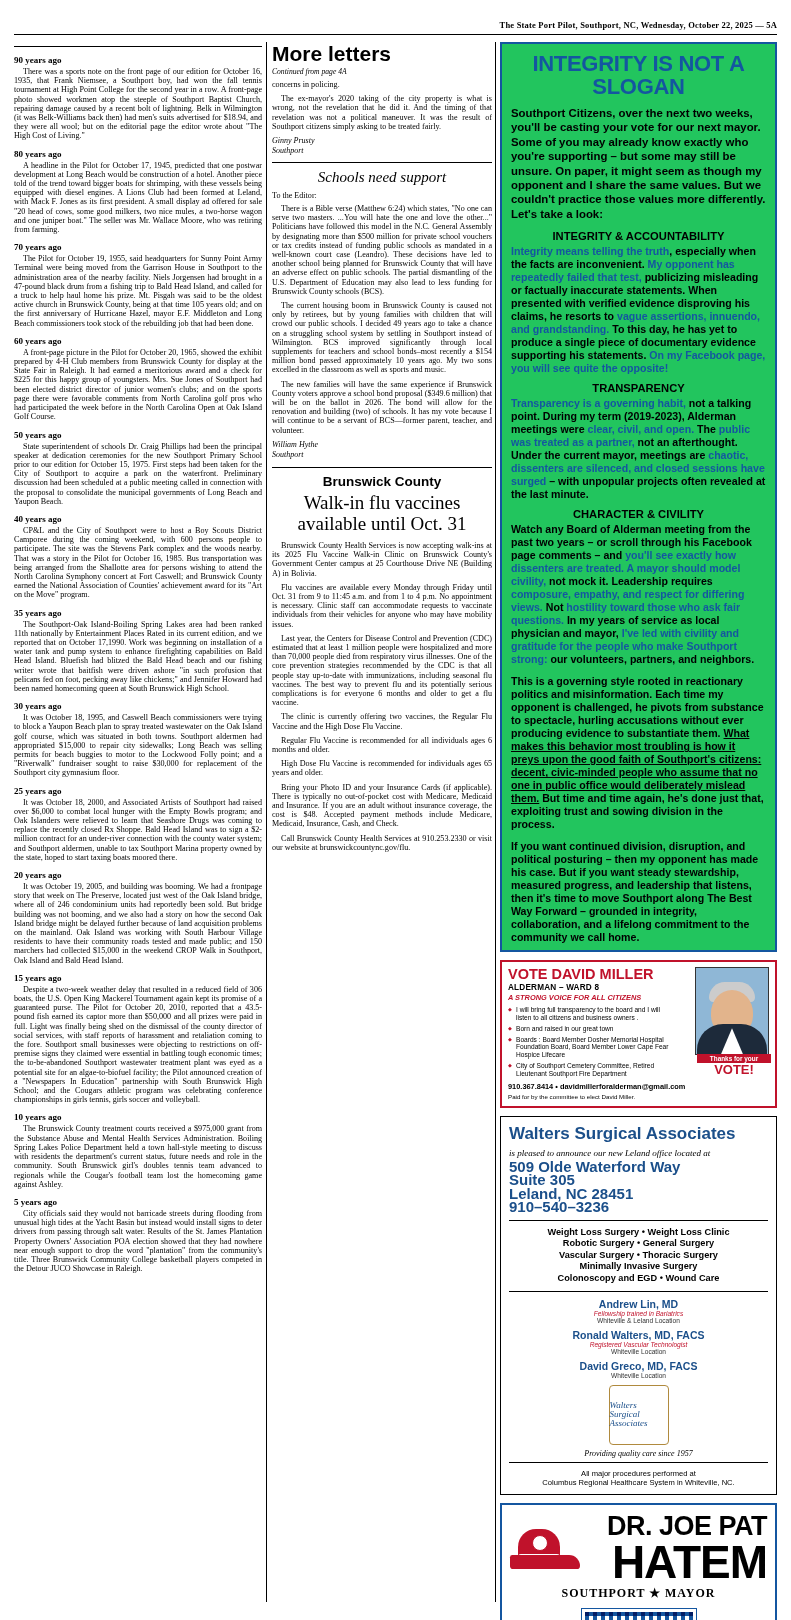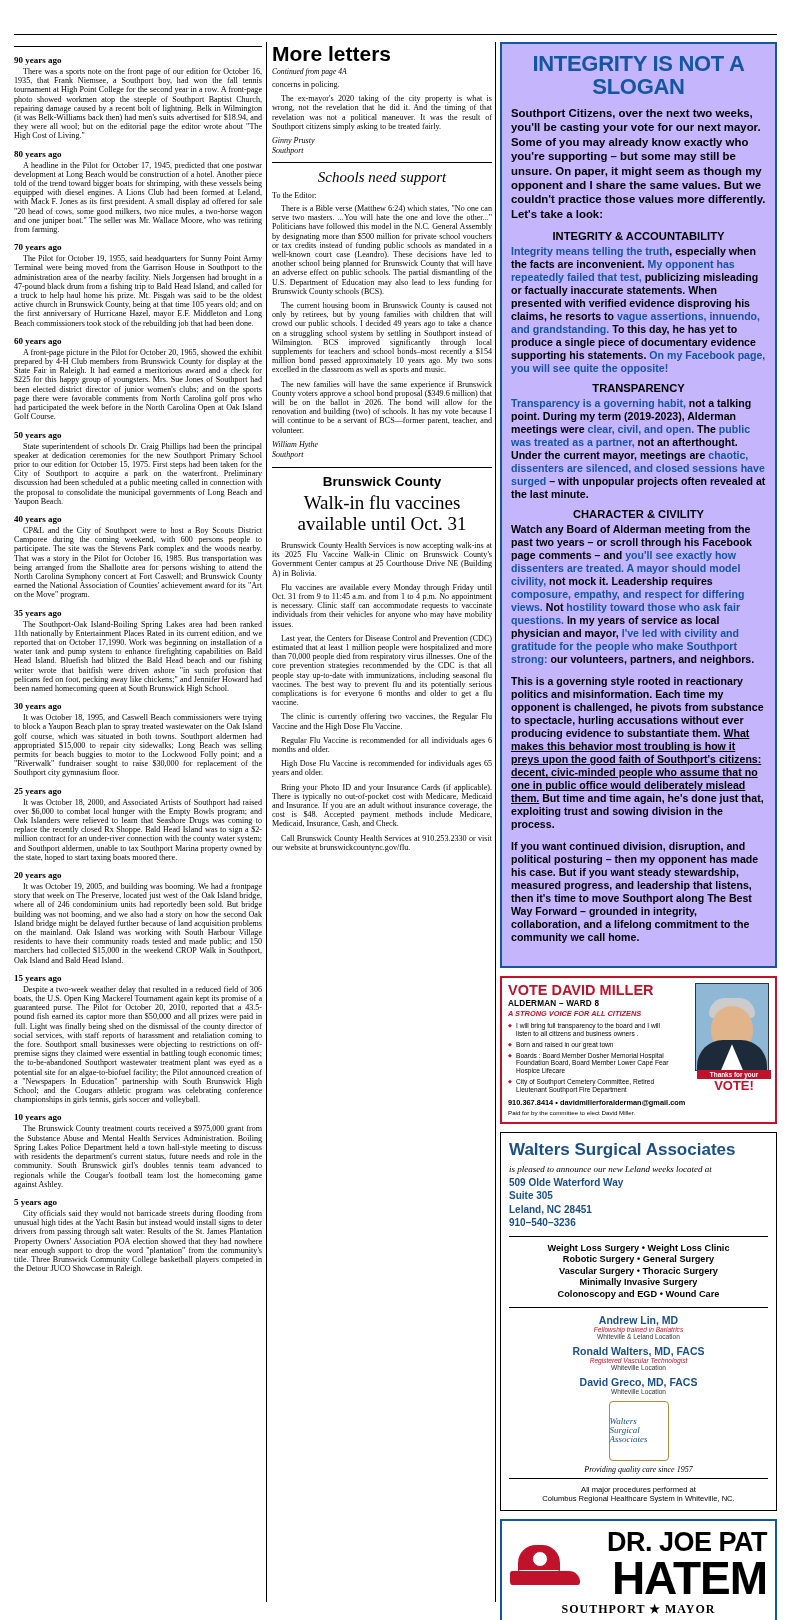--- a/index.html
+++ b/index.html
@@ -29,21 +29,21 @@
   .sig2{font-size:8px;font-style:italic;text-align:left;margin:0 0 7px 0;line-height:9px;}
 
   .schoolhead{font-family:"Liberation Serif",serif;font-size:15px;font-style:italic;font-weight:normal;text-align:center;margin:6px 0 5px 0;}
   .toeditor{font-size:8.1px;margin:0 0 4px 0;}
 
   .boxrule{height:1px;background:#000;margin:8px 0 6px 0;}
   .bcname{font-family:"Liberation Sans",sans-serif;font-size:13.5px;font-weight:bold;text-align:center;margin:2px 0 3px 0;}
   .fluhead{font-family:"Liberation Serif",serif;font-size:19px;line-height:21px;text-align:center;margin:0 0 7px 0;}
 
   
-  .adbox{border:2px solid #1456a0;box-sizing:border-box;padding:8px 9px 22px 9px;background:#c4b5fd;}
+  .adbox{border:2px solid #1456a0;box-sizing:border-box;padding:8px 9px 6px 9px;background:#22c55e;}
   .ad-title{font-family:"Liberation Sans",sans-serif;color:#1456a0;font-weight:bold;font-size:22px;line-height:23px;text-align:center;margin:0 0 8px 0;letter-spacing:-.3px;}
   .ad-lead{font-family:"Liberation Sans",sans-serif;font-size:11.4px;line-height:14.4px;font-weight:bold;margin:0 0 9px 0;}
   .ad-sub{font-family:"Liberation Sans",sans-serif;font-size:11.2px;font-weight:bold;text-align:center;margin:7px 0 3px 0;}
   .ad-sub.left{text-align:center;}
   .ad-p{font-family:"Liberation Sans",sans-serif;font-size:10.6px;line-height:13px;font-weight:bold;margin:0 0 7px 0;}
   .blue{color:#1456a0;}
   .u{text-decoration:underline;}
   .ad-close{font-family:"Liberation Sans",sans-serif;font-size:10.6px;line-height:13px;font-weight:bold;margin:9px 0 0 0;}
 
   
@@ -61,21 +61,21 @@
   .miller-thanks{position:absolute;right:4px;bottom:30px;width:74px;text-align:center;}
   .thanks-t{font-family:"Liberation Sans",sans-serif;font-size:6.4px;font-weight:bold;color:#fff;background:#c0122b;padding:1px 2px;}
   .vote-t{font-family:"Liberation Sans",sans-serif;font-size:13px;font-weight:bold;color:#c0122b;line-height:13px;}
   .miller-contact{font-family:"Liberation Sans",sans-serif;font-size:7.4px;font-weight:bold;margin-top:4px;}
   .miller-paid{font-family:"Liberation Sans",sans-serif;font-size:6.2px;margin-top:2px;}
 
   
   .walters{border:1px solid #000;box-sizing:border-box;margin-top:8px;padding:8px 8px 6px 8px;}
   .w-title{font-family:"Liberation Sans",sans-serif;font-size:17px;font-weight:bold;color:#1b4f8a;line-height:18px;margin:0;}
   .w-line{font-family:"Liberation Serif",serif;font-size:9px;font-style:italic;margin:5px 0 1px 0;}
-  .w-addr{font-family:"Liberation Sans",sans-serif;font-size:10px;font-weight:bold;color:#1b4f8a;line-height:13.5px;margin:2px 0 6px 0;}
+  .w-addr{font-family:"Liberation Sans",sans-serif;font-size:15px;font-weight:bold;color:#1b4f8a;line-height:13.5px;margin:2px 0 6px 0;}
   .w-serv{font-family:"Liberation Sans",sans-serif;font-size:9.2px;font-weight:bold;text-align:center;line-height:11.6px;margin:6px 0 6px 0;}
   .w-doc{text-align:center;margin:5px 0 4px 0;}
   .w-doc .n{font-family:"Liberation Sans",sans-serif;font-size:10.5px;font-weight:bold;color:#1b4f8a;}
   .w-doc .c{font-family:"Liberation Sans",sans-serif;font-size:6.6px;color:#c0122b;font-style:italic;}
   .w-doc .l{font-family:"Liberation Sans",sans-serif;font-size:6.6px;color:#333;}
   .w-logo{width:58px;height:58px;margin:6px auto 2px auto;border:1px solid #b08a3e;border-radius:4px;display:flex;align-items:center;justify-content:center;flex-direction:column;}
   .w-logo .wl1{font-family:"Liberation Serif",serif;font-size:9px;font-style:italic;color:#1b4f8a;line-height:9px;}
   .w-foot{font-family:"Liberation Sans",sans-serif;font-size:7.6px;text-align:center;margin-top:5px;line-height:9.6px;}
   .w-sincefoot{font-family:"Liberation Serif",serif;font-size:8px;text-align:center;font-style:italic;margin-top:4px;}
 
@@ -92,20 +92,21 @@
   .qr{width:108px;height:108px;margin:8px auto 4px auto;background:
       repeating-linear-gradient(90deg,#1456a0 0 4px,#fff 4px 8px),
       repeating-linear-gradient(0deg,#1456a0 0 4px,transparent 4px 8px);
     background-blend-mode:multiply;border:3px solid #fff;outline:1px solid #1456a0;}
 </style>
 </head>
 <body>
 
 <div class="page">
 
+  <div class="masthead">The State Port Pilot, Southport, NC, Wednesday,  October 22, 2025 — 5A</div>
   <div class="rule-top"></div>
 
   <div class="vrule" style="left:266px;top:42px;height:1560px;"></div>
   <div class="vrule" style="left:495px;top:42px;height:1560px;"></div>
 
   <div class="col1">
     <div class="hr-thin"></div>
     <div id="tt-entries">
         <div class="era">90 years ago</div>
         <p class="body">There was a sports note on the front page of our edition for October 16, 1935, that Frank Niemsee, a Southport boy, had won the fall tennis tournament at High Point College for the second year in a row. A front-page photo showed workmen atop the steeple of Southport Baptist Church, repairing damage caused by a recent bolt of lightning. Belk in Wilmington (it was Belk-Williams back then) had men's suits advertised for $18.94, and they were all wool; but on the editorial page the editor wrote about "The High Cost of Living."</p>
@@ -212,21 +213,21 @@
       <div class="miller-thanks">
         <div class="thanks-t">Thanks for your</div>
         <div class="vote-t">VOTE!</div>
       </div>
       <div class="miller-contact">910.367.8414 • davidmillerforalderman@gmail.com</div>
       <div class="miller-paid">Paid for by the committee to elect David Miller.</div>
     </div>
 
     <div class="walters">
       <div class="w-title">Walters Surgical Associates</div>
-      <div class="w-line">is pleased to announce our new Leland weeks located at</div>
+      <div class="w-line">is pleased to announce our new Leland office located at</div>
       <div class="w-addr" style="white-space:pre-line;">509 Olde Waterford Way
 Suite 305
 Leland, NC 28451
 910–540–3236</div>
       <div class="hr-thin"></div>
       <div class="w-serv" style="white-space:pre-line;">Weight Loss Surgery • Weight Loss Clinic
 Robotic Surgery • General Surgery
 Vascular Surgery • Thoracic Surgery
 Minimally Invasive Surgery
 Colonoscopy and EGD • Wound Care</div>

